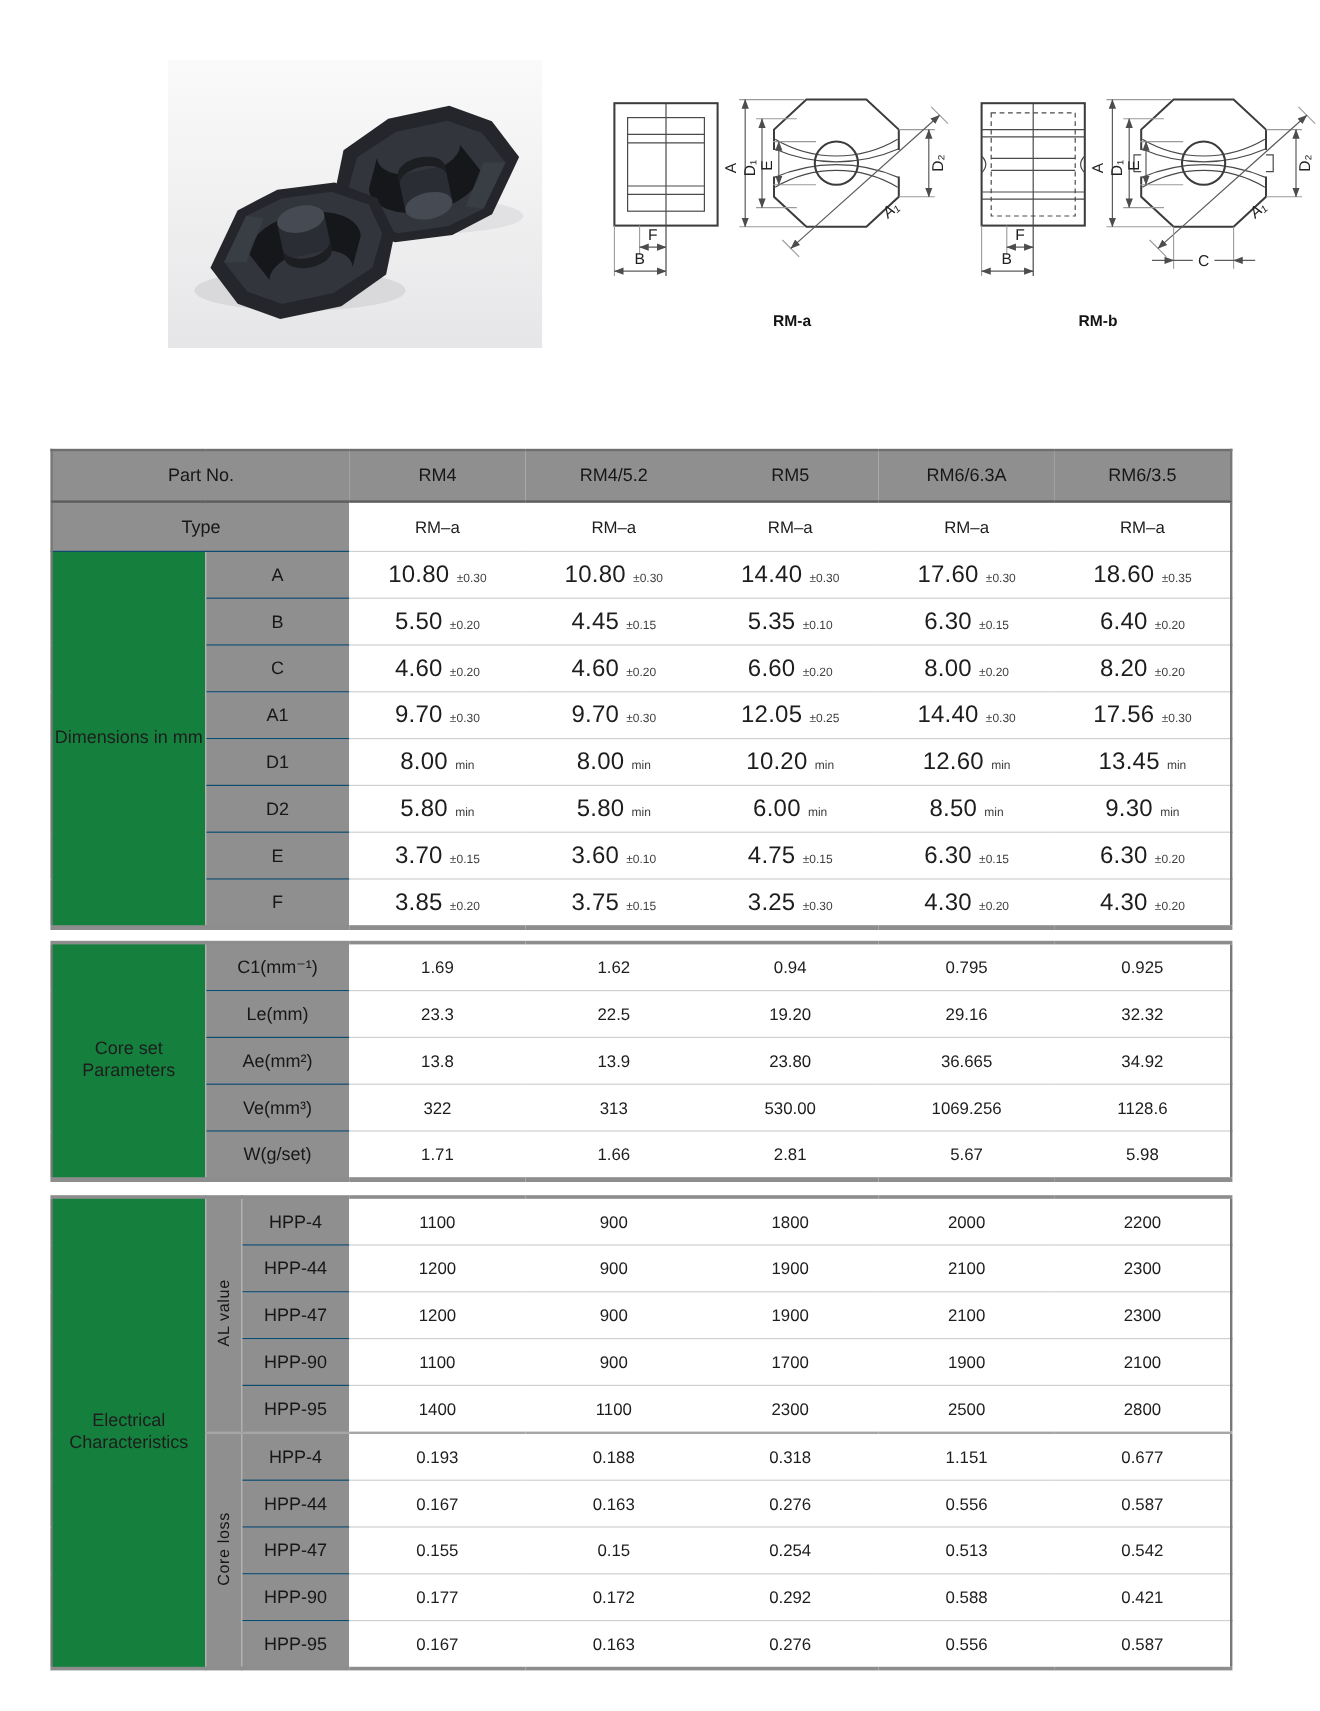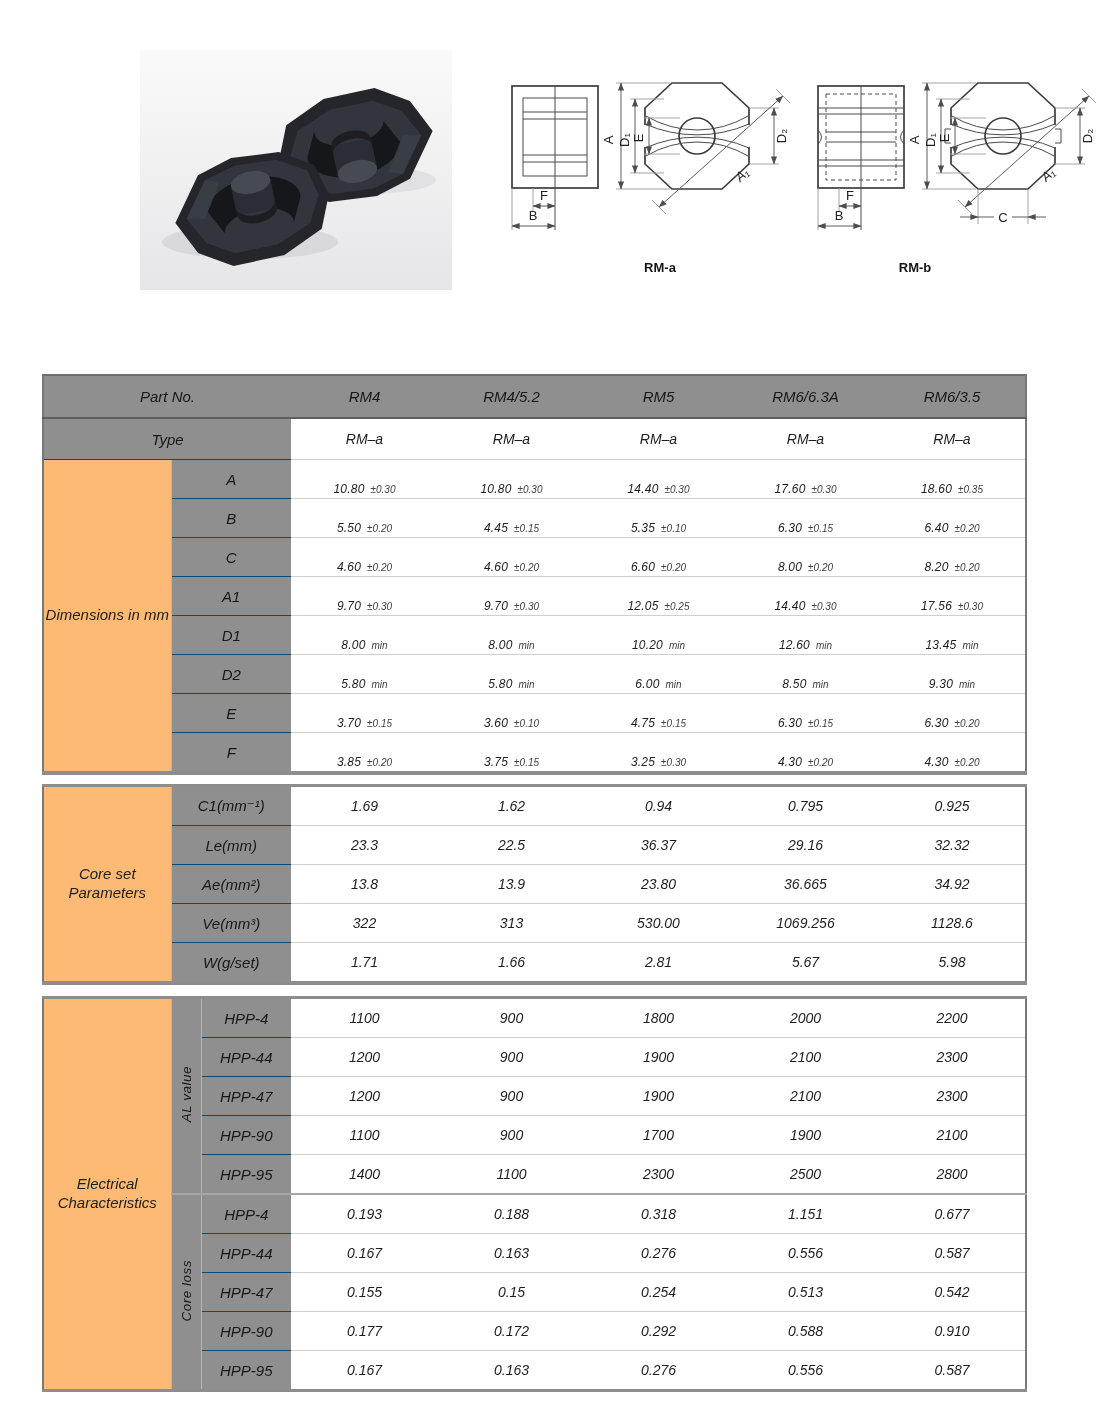--- a/index.html
+++ b/index.html
@@ -16,39 +16,39 @@
   .caption.rm-a{left:600px;}
   .caption.rm-b{left:855px;}
   svg .s2{fill:none;stroke:#3c3c3c;stroke-width:1.7;}
   svg .s1{fill:none;stroke:#4a4a4a;stroke-width:1;}
   svg .dash{stroke-dasharray:4 3;}
   svg .dim{fill:none;stroke:#5c5c5c;stroke-width:1;}
   svg .ext{fill:none;stroke:#9a9a9a;stroke-width:0.9;}
   svg text.dlab{font-family:"Liberation Sans","DejaVu Sans",sans-serif;font-size:13px;fill:#222;}
   svg text.ital{font-style:italic;}
   
-  .tables-area{position:absolute;left:42px;top:374px;width:850px;font-style:italic;}
+  .tables-area{position:absolute;left:42px;top:374px;width:850px;}
   table.tbl{border-collapse:collapse;table-layout:fixed;width:983px;
             font-size:14px;color:#1d1d1d;}
   table.tbl td{padding:0;vertical-align:middle;text-align:center;height:38px;}
   .t1{border:2px solid #787878;border-top:2px solid #6e6e6e;border-bottom:4px solid #8d8d8d;}
   .t2{border:2px solid #787878;border-top:3px solid #8d8d8d;border-bottom:4px solid #8d8d8d;margin-top:9px;}
   .t3{border:2px solid #787878;border-top:3px solid #8d8d8d;border-bottom:3px solid #8d8d8d;margin-top:11px;}
   td.gray{background:#8f8f8f;border-bottom:1px solid #0c4a6e;color:#171717;}
   td.white{background:#ffffff;border-bottom:1px solid #cfcfcf;}
   tr.last td{border-bottom:none;}
-  td.grp{background:#fdba74;border-right:1px solid #b6b6b6;border-bottom:none;
+  td.grp{background:#15803d;border-right:1px solid #b6b6b6;border-bottom:none;
          font-size:15px;line-height:1.25;margin-left:48px;}
   td.vcell{background:#8f8f8f;border-right:1px solid #b6b6b6;border-bottom:none;}
   td.hdr-label{text-align:left;padding-left:14px;font-size:15px;}
   tr.hdr-row td{height:41px;border-bottom:2px solid #5d5d5d;font-size:15px;}
   tr.type-row td{height:40px;}
   td.sub{font-size:15px;}
   .pair{display:flex;justify-content:center;align-items:baseline;gap:6px;}
-  .num{font-size:12px;letter-spacing:.2px;margin-top:20px;}
+  .num{font-size:20px;letter-spacing:.2px;}
   .tol{font-size:10px;color:#3e3e3e;}
   .vtext{display:inline-block;writing-mode:vertical-rl;transform:rotate(180deg);
          font-size:13.5px;letter-spacing:.5px;color:#171717;}
   tr.sect-top td{border-top:2px solid #a6a6a6;}
 </style>
 </head>
 <body>
 
 <div class="sheet">
 
@@ -515,21 +515,21 @@
         <td class="white">1.69</td>
         <td class="white">1.62</td>
         <td class="white">0.94</td>
         <td class="white">0.795</td>
         <td class="white">0.925</td>
       </tr>
       <tr>
         <td class="gray sub">Le(mm)</td>
         <td class="white">23.3</td>
         <td class="white">22.5</td>
-        <td class="white">36.37</td>
+        <td class="white">19.20</td>
         <td class="white">29.16</td>
         <td class="white">32.32</td>
       </tr>
       <tr>
         <td class="gray sub">Ae(mm²)</td>
         <td class="white">13.8</td>
         <td class="white">13.9</td>
         <td class="white">23.80</td>
         <td class="white">36.665</td>
         <td class="white">34.92</td>
@@ -631,21 +631,21 @@
         <td class="white">0.254</td>
         <td class="white">0.513</td>
         <td class="white">0.542</td>
       </tr>
       <tr>
         <td class="gray sub">HPP-90</td>
         <td class="white">0.177</td>
         <td class="white">0.172</td>
         <td class="white">0.292</td>
         <td class="white">0.588</td>
-        <td class="white">0.910</td>
+        <td class="white">0.421</td>
       </tr>
       <tr class="last">
         <td class="gray sub">HPP-95</td>
         <td class="white">0.167</td>
         <td class="white">0.163</td>
         <td class="white">0.276</td>
         <td class="white">0.556</td>
         <td class="white">0.587</td>
       </tr>
       </tbody>

